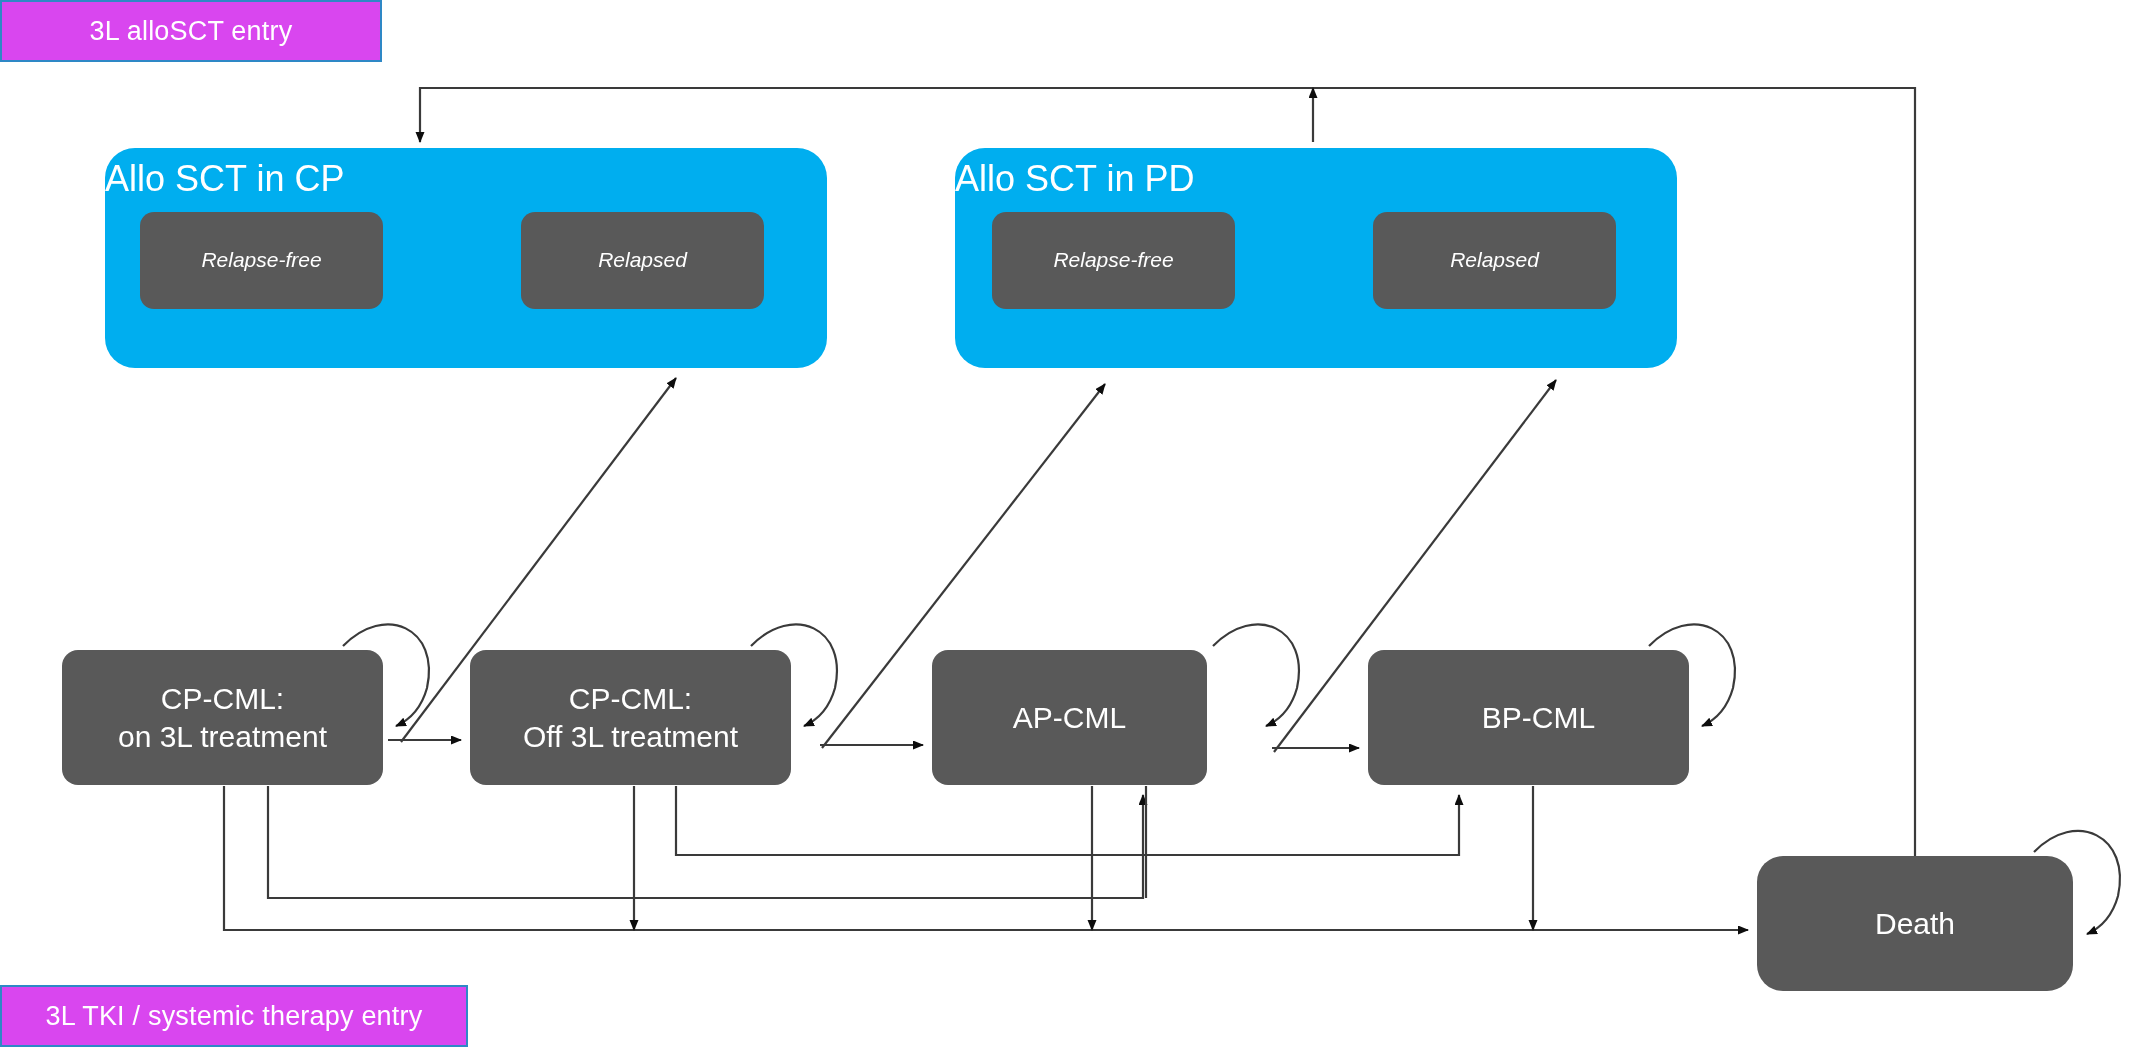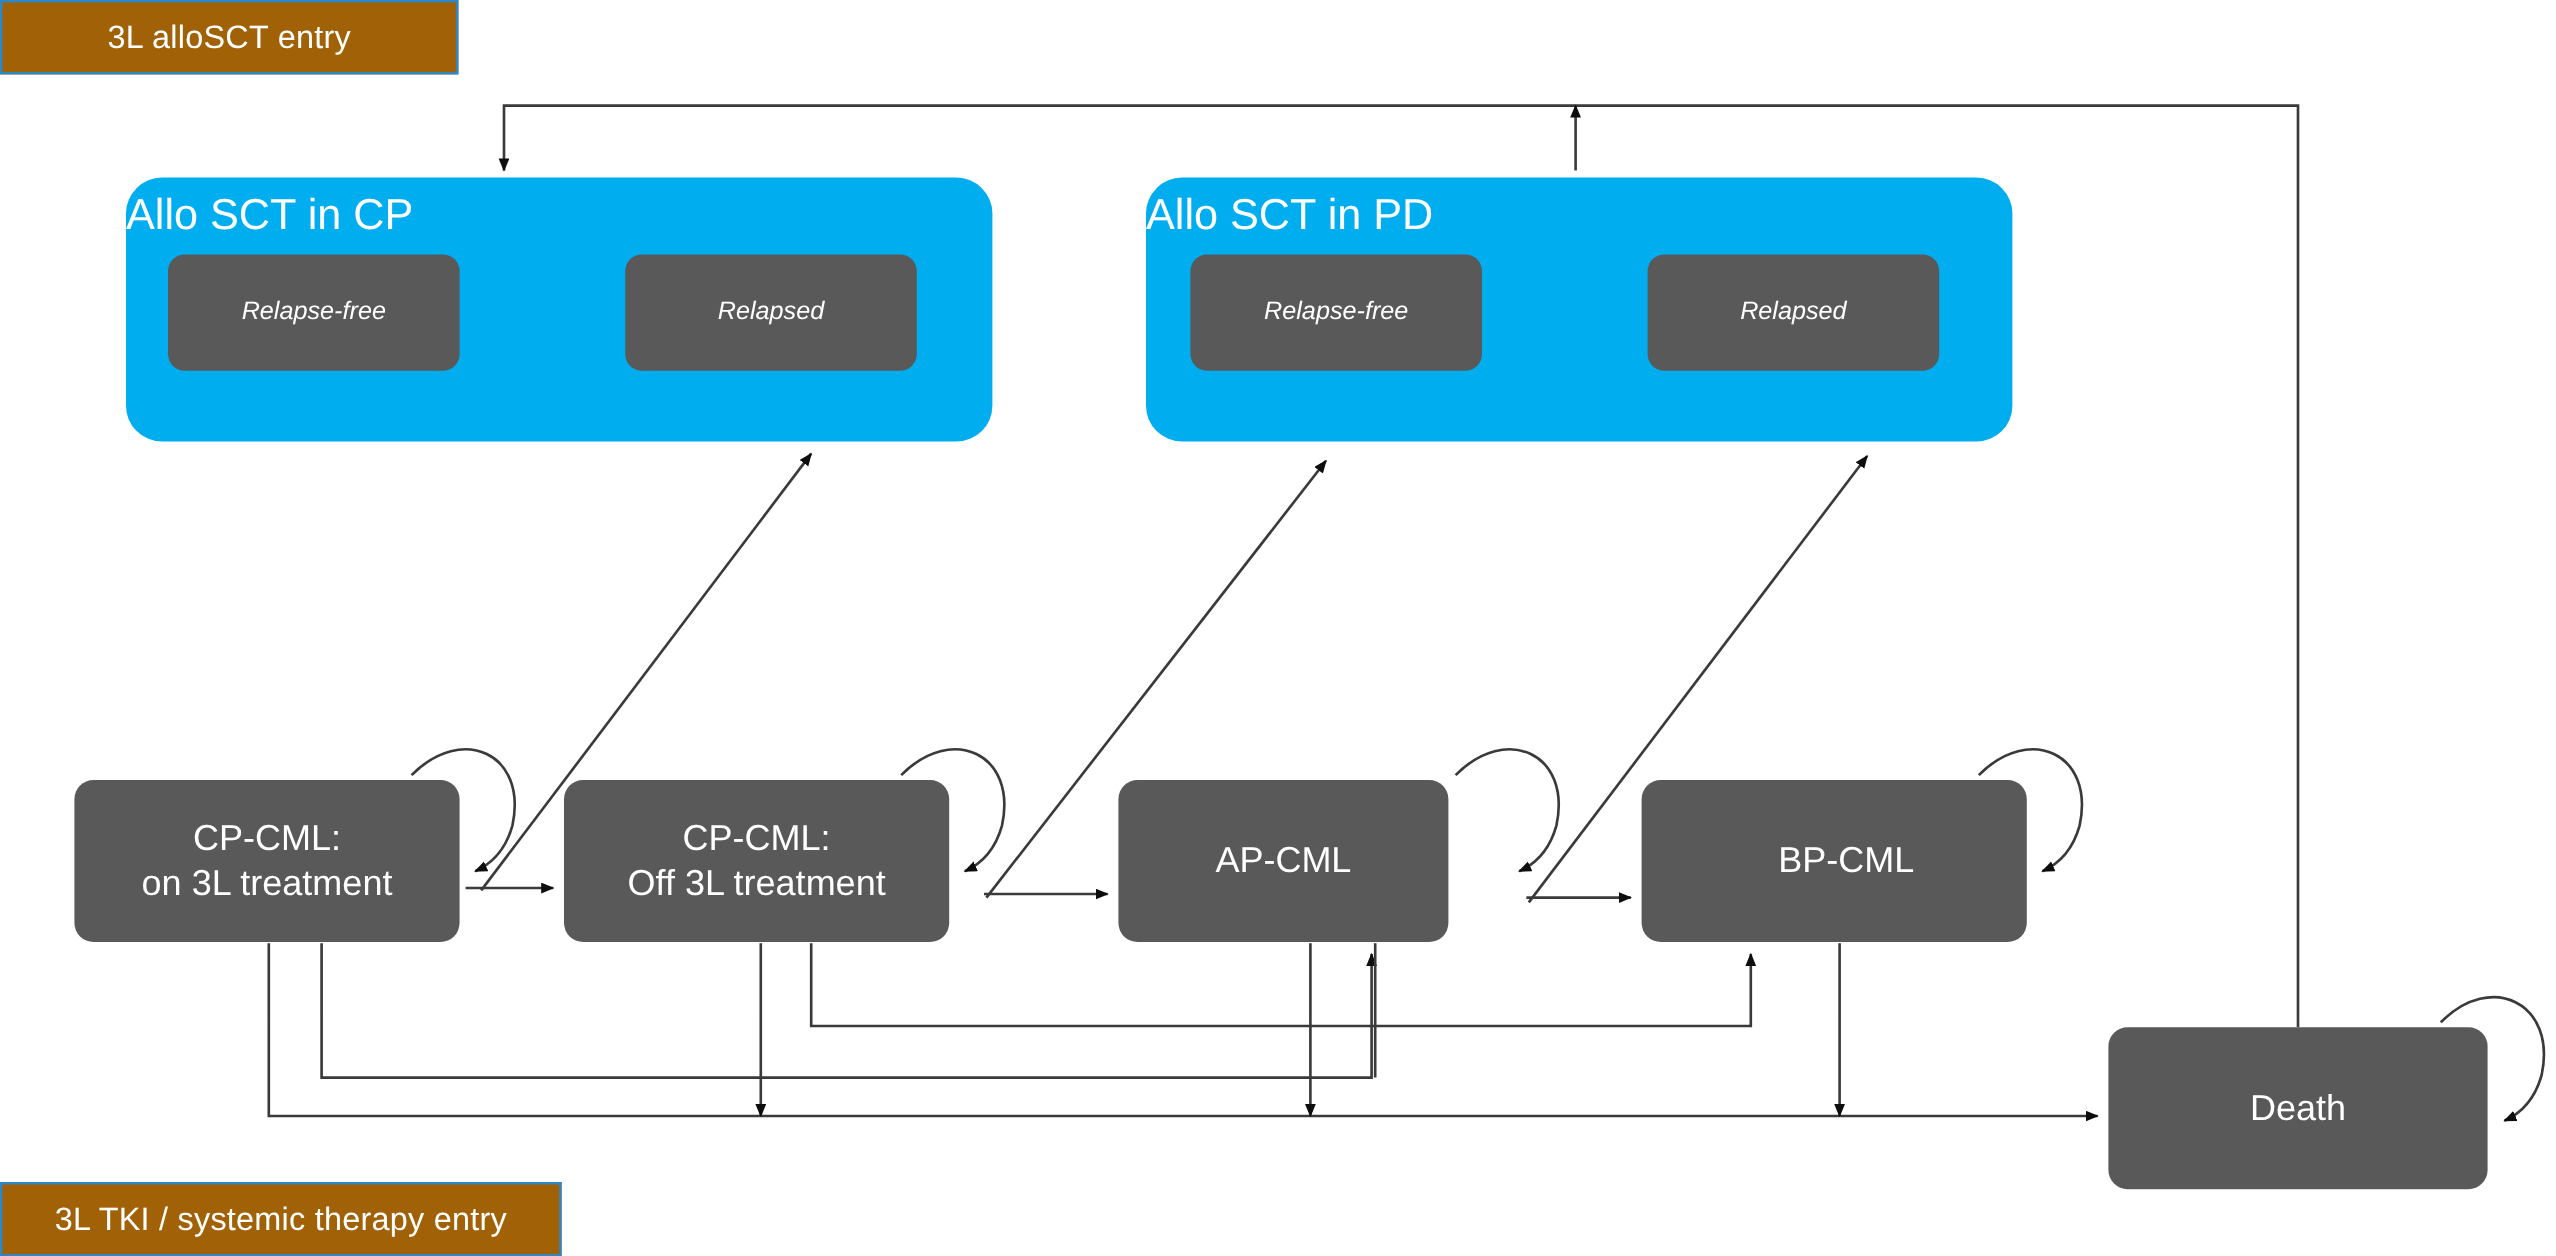--- a/index.html
+++ b/index.html
@@ -22,21 +22,21 @@
     left: 0;
     top: 0;
     width: 2130px;
     height: 1047px;
     pointer-events: none;
   }
 
   
   .entry-chip {
     position: absolute;
-    background: #a16207;
+    background: #d946ef;
     border: 2px solid #2E88C6;
     color: #ffffff;
     display: flex;
     align-items: center;
     justify-content: center;
     font-size: 27px;
     letter-spacing: .2px;
     box-sizing: border-box;
   }
   #chip-allosct {
@@ -85,21 +85,21 @@
   #node-cp-relapsed     { left: 521px; top: 212px; width: 243px; height: 97px; }
   
   #node-pd-relapse-free { left: 992px; top: 212px; width: 243px; height: 97px; }
   #node-pd-relapsed     { left: 1373px; top: 212px; width: 243px; height: 97px; }
 
   
   #node-cp-on   { left: 62px;  top: 650px; width: 321px; height: 135px; }
   #node-cp-off  { left: 470px; top: 650px; width: 321px; height: 135px; }
   #node-ap      { left: 932px; top: 650px; width: 275px; height: 135px; }
   #node-bp      { left: 1368px;top: 650px; width: 321px; height: 135px; padding-left: 20px; }
-  #node-death   { left: 1757px;top: 856px; width: 316px; height: 135px; }
+  #node-death   { left: 1757px;top: 856px; width: 316px; height: 135px; border-radius: 26px; }
 
   .node-label { display: block; white-space: pre-line; }
 </style>
 </head>
 <body>
 
 <div id="canvas">
 
   <svg id="edges" viewBox="0 0 2130 1047" xmlns="http://www.w3.org/2000/svg">
     <defs>

